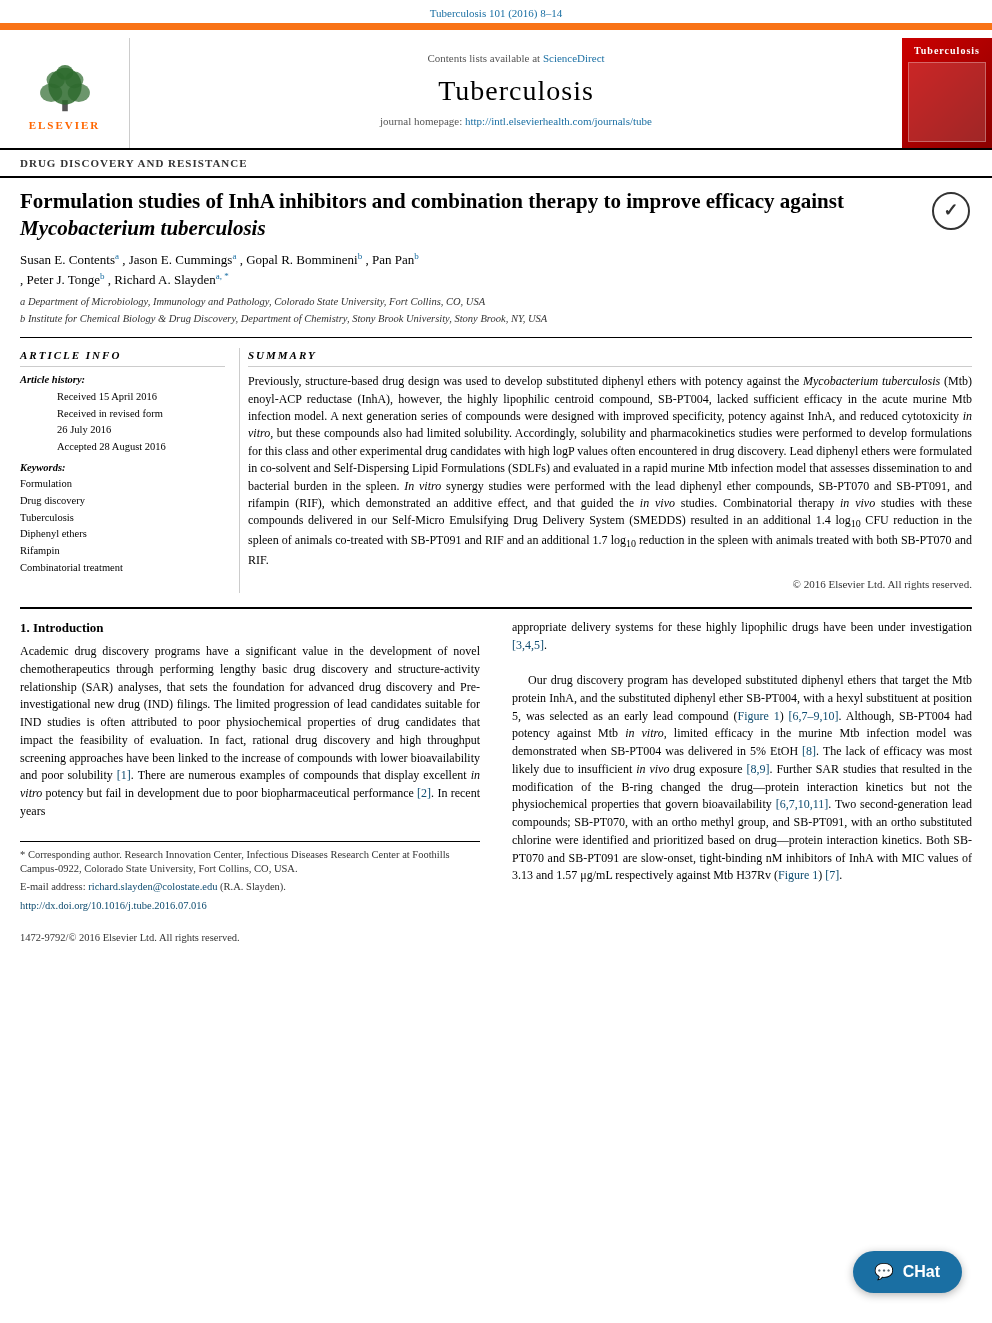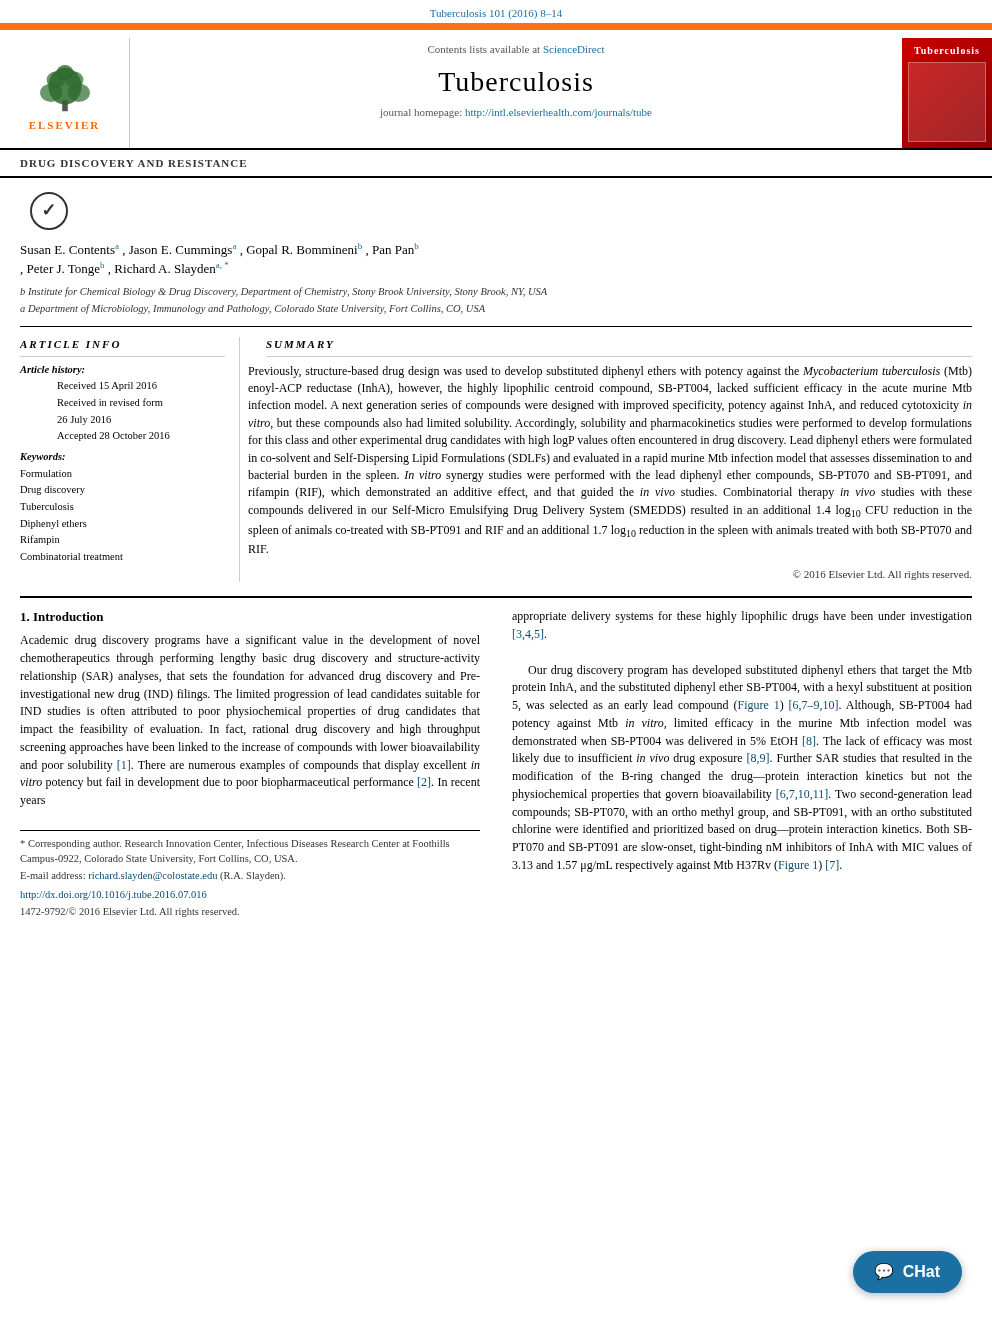--- a/index.html
+++ b/index.html
@@ -44,20 +44,21 @@
       font-weight: bold;
       color: #f60;
       letter-spacing: 2px;
       margin-top: 4px;
     }
     .journal-center {
       flex: 1;
       display: flex;
       flex-direction: column;
       align-items: center;
+      justify-content: center;
       padding: 4px 10px 10px 10px;
     }
     .contents-line {
       font-size: 11px;
       color: #555;
       margin-bottom: 4px;
     }
     .sciencedirect-link {
       color: #1a6fa3;
       text-decoration: none;
@@ -217,21 +218,20 @@
     }
     .summary-title {
       font-size: 11px;
       font-weight: bold;
       letter-spacing: 2px;
       text-transform: uppercase;
       border-bottom: 1px solid #ccc;
       padding-bottom: 3px;
       margin-bottom: 6px;
       font-style: italic;
-      margin-left: 18px;
     }
     .summary-text {
       font-size: 12px;
       line-height: 1.45;
       text-align: justify;
     }
     .summary-text em {
       font-style: italic;
     }
     .copyright-line {
@@ -280,21 +280,21 @@
     .footnote-line {
       margin-bottom: 3px;
     }
     .doi-line {
       color: #1a6fa3;
       font-size: 10.5px;
       margin-top: 4px;
     }
     .issn-line {
       font-size: 10.5px;
-      margin-top: 2px;
+      margin-top: 18px;
     }
     .chat-bubble {
       position: fixed;
       bottom: 30px;
       right: 30px;
       background: #1a6fa3;
       color: #fff;
       border-radius: 24px;
       padding: 10px 22px;
       font-size: 16px;
@@ -346,52 +346,55 @@
     <div class="cover-title">Tuberculosis</div>
     <div class="cover-image-placeholder"></div>
   </div>
 </div>
 
 <div class="article-type-bar">DRUG DISCOVERY AND RESISTANCE</div>
 
 <div class="article-main">
 
   <div class="article-title-row">
+    <div class="article-title">
+      <span>Formulation studies of InhA inhibitors and combination therapy to improve efficacy against </span><em>Mycobacterium tuberculosis</em>
+    </div>
     <div class="crossmark-badge">
       <div class="crossmark-circle">✓</div>
     </div>
   </div>
 
   <div class="authors">
     <span>Susan E. Contents</span><sup class="author-sup">a</sup>
     <span>, Jason E. Cummings</span><sup class="author-sup">a</sup>
     <span>, Gopal R. Bommineni</span><sup class="author-sup">b</sup>
     <span>, Pan Pan</span><sup class="author-sup">b</sup>
     <br>
     <span>, Peter J. Tonge</span><sup class="author-sup">b</sup>
     <span>, Richard A. Slayden</span><sup class="author-sup">a, *</sup>
   </div>
 
   <div class="affiliations">
+    <div class="affil-line">a Department of Microbiology, Immunology and Pathology, Colorado State University, Fort Collins, CO, USA</div>
     <div class="affil-line">b Institute for Chemical Biology &amp; Drug Discovery, Department of Chemistry, Stony Brook University, Stony Brook, NY, USA</div>
-    <div class="affil-line">a Department of Microbiology, Immunology and Pathology, Colorado State University, Fort Collins, CO, USA</div>
   </div>
 
   <hr class="divider-line">
 
   <div class="two-col">
 
     <div class="article-info-col">
       <div class="info-section-title">Article info</div>
 
       <div class="info-label">Article history:</div>
       <div class="info-value">Received 15 April 2016</div>
       <div class="info-value">Received in revised form</div>
       <div class="info-value">26 July 2016</div>
-      <div class="info-value">Accepted 28 October 2016</div>
+      <div class="info-value">Accepted 28 August 2016</div>
 
       <div class="info-label">Keywords:</div>
       <ul class="keyword-list">
         <li>Formulation</li>
         <li>Drug discovery</li>
         <li>Tuberculosis</li>
         <li>Diphenyl ethers</li>
         <li>Rifampin</li>
         <li>Combinatorial treatment</li>
       </ul>

